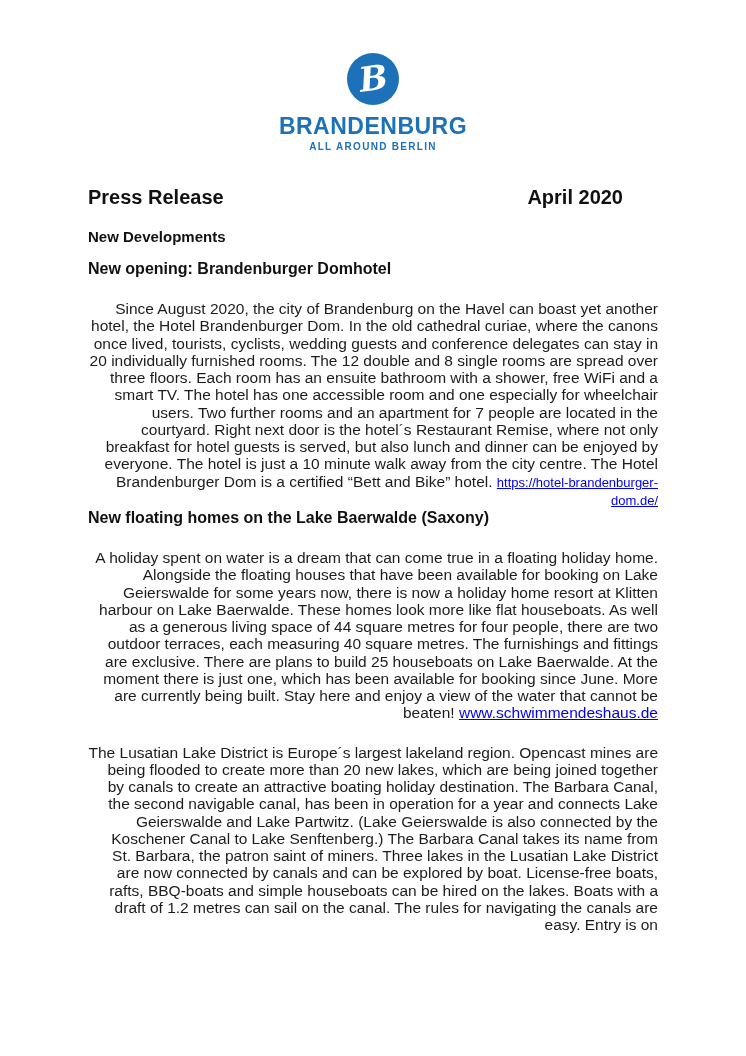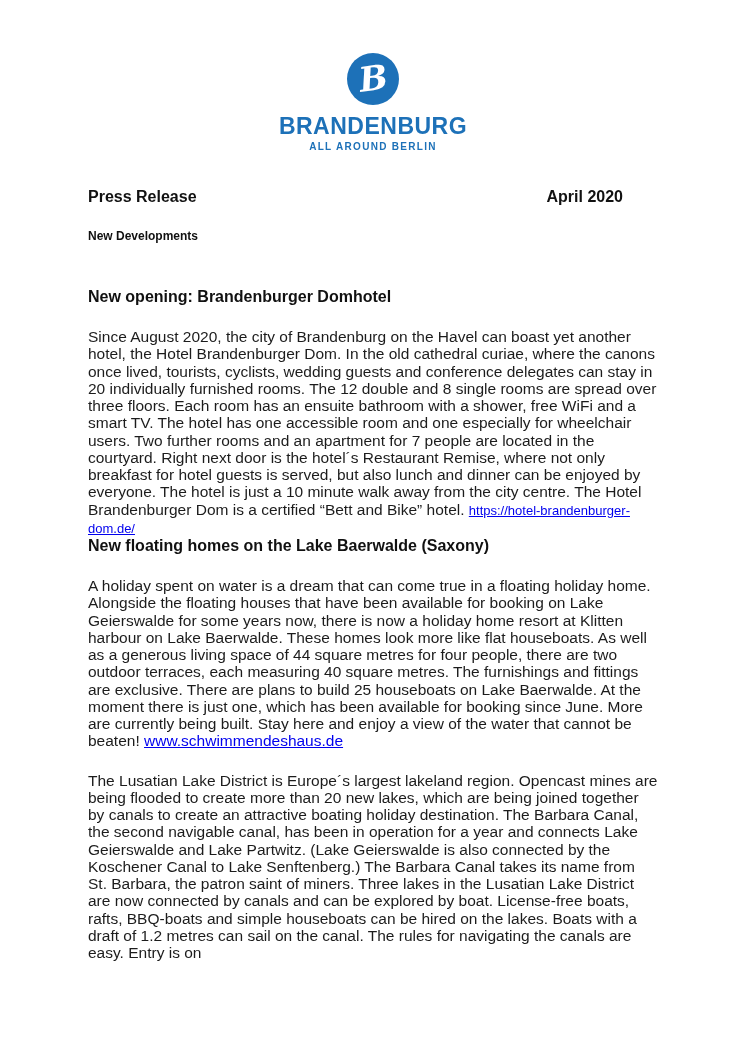--- a/index.html
+++ b/index.html
@@ -60,49 +60,49 @@
     font-size: 10px;
     line-height: 14px;
     letter-spacing: 1.3px;
   }
   
   .header-row {
     margin-top: 31px;
     display: flex;
     justify-content: space-between;
     align-items: baseline;
-    font-size: 16px;
+    font-size: 20px;
     font-weight: bold;
     line-height: 24px;
     color: #111;
   }
   .header-date { padding-right: 35px; }
   .doc-subtitle {
     margin-top: 16px;
-    font-size: 12px;
+    font-size: 15px;
     font-weight: bold;
     line-height: 23px;
     color: #111;
   }
   
   .section-heading {
     font-size: 16px;
     font-weight: bold;
     line-height: 18px;
     color: #111;
   }
-  .s1 .section-heading { margin-top: 40px; }
+  .s1 .section-heading { margin-top: 12px; }
   .s2 .section-heading { }
   .s3 .section-heading { margin-top: 28px; }
   .section-body {
     margin-top: 22px;
     font-size: 15.5px;
     line-height: 17.25px;
     color: #1c1c1c;
-    text-align: left;
+    text-align: right;
   }
   a.doc-link {
     color: #0000ee;
     text-decoration: underline;
     cursor: pointer;
   }
   a.doc-link.small {
     font-size: 13px;
   }
 </style>

